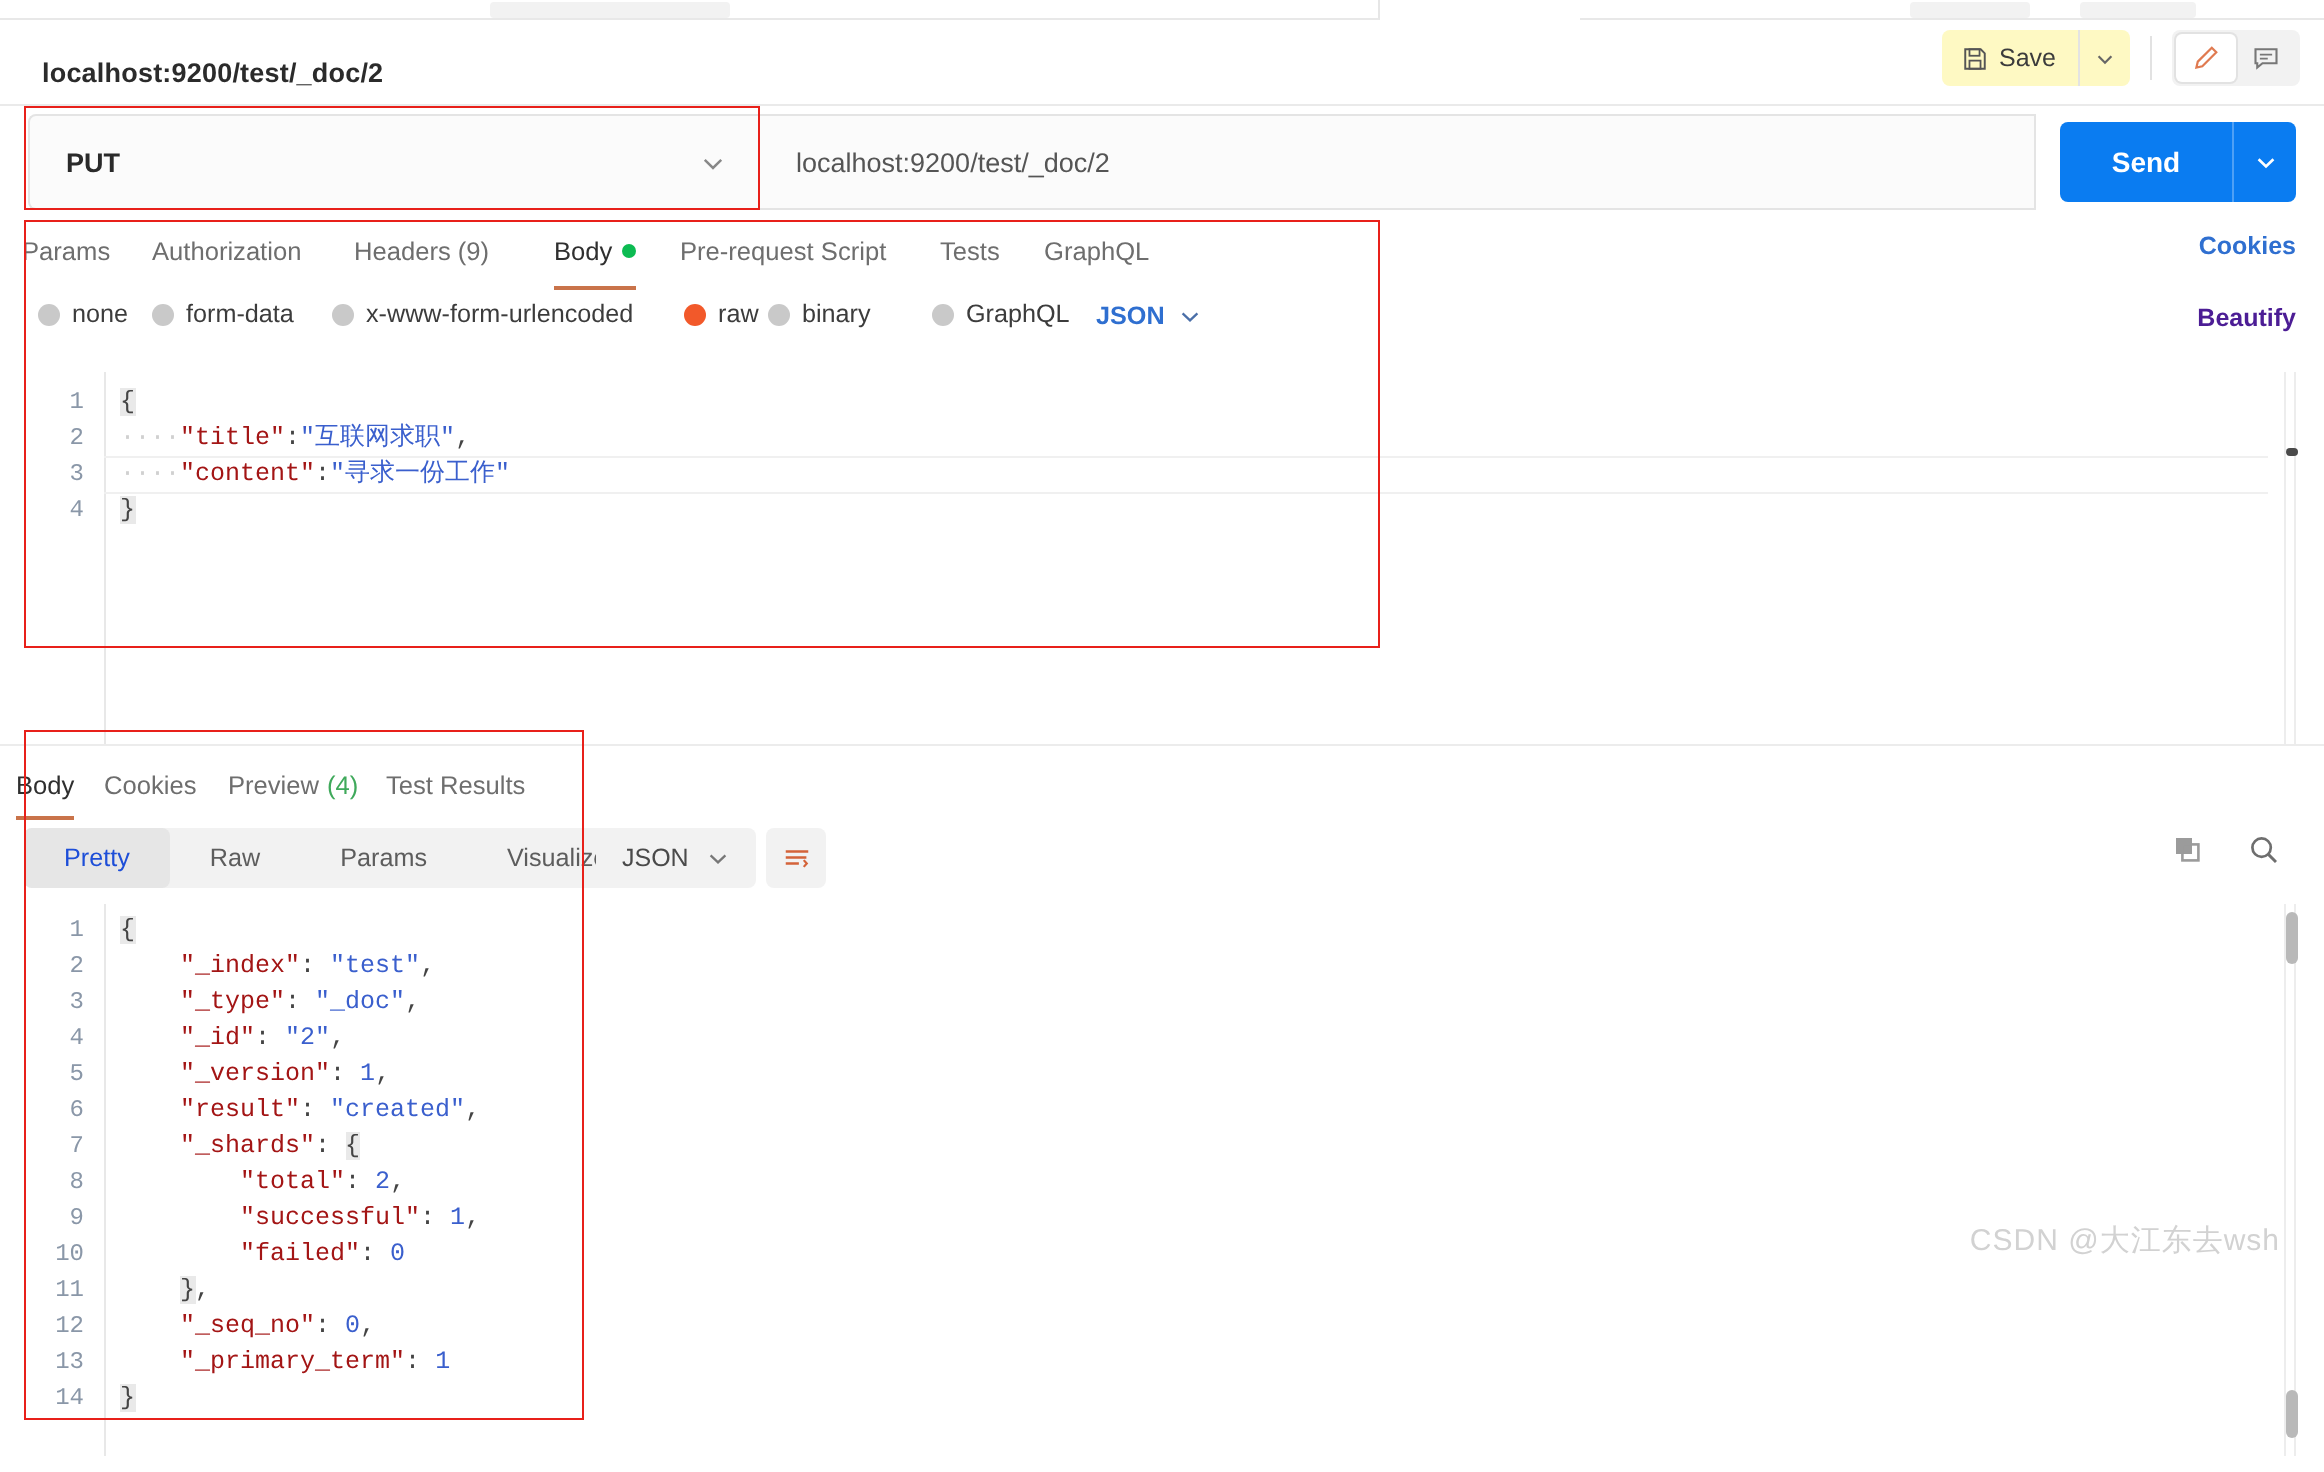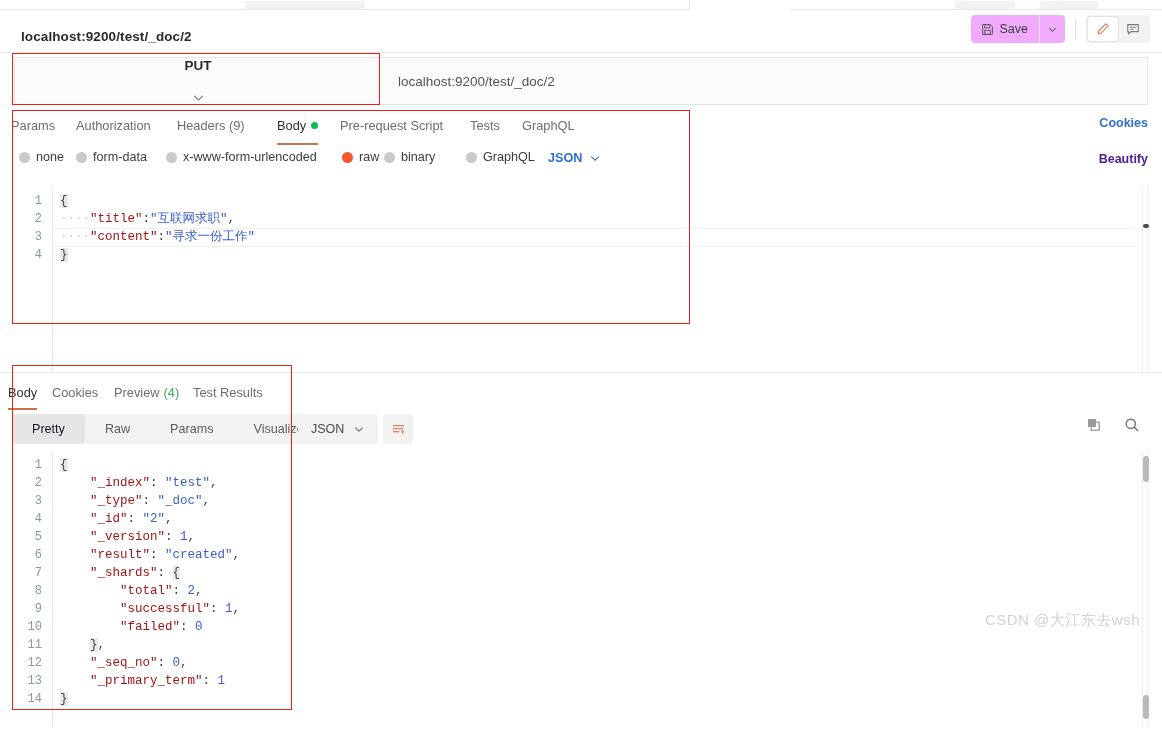--- a/index.html
+++ b/index.html
@@ -15,32 +15,32 @@
   .tabstrip { position:absolute; left:0; top:0; width:1162px; height:10px; background:#fff; }
   .tabstrip .tseg { position:absolute; top:0; height:10px; background:#fff; border-right:1px solid #e6e6e6; border-bottom:1px solid #e8e8e8;}
   .tabstrip .tseg.a { left:0; width:690px; border-left:none; }
   .tabstrip .tseg.b { left:790px; width:462px; border-right:none;}
   .tabstrip .ghost { position:absolute; top:1px; height:8px; background:#f2f2f2; border-radius:2px;}
 
   
   .header { position:absolute; left:0; top:10px; width:1162px; height:43px; background:#fff; border-bottom:1px solid #eaeaea; }
   .req-title { position:absolute; left:21px; top:19px; font-size:13.5px; color:#2b2b2b; font-weight:bold; letter-spacing:0.1px;}
   .hdr-right { position:absolute; right:12px; top:5px; display:flex; align-items:center; gap:0px; }
-  .save-group { display:flex; align-items:center; background:#f0abfc; border-radius:4px; height:28px; }
+  .save-group { display:flex; align-items:center; background:#fef9c3; border-radius:4px; height:28px; }
   .save-btn { display:flex; align-items:center; gap:6px; padding:0 11px 0 10px; height:28px; font-size:12.5px; color:#3c3c3c; cursor:pointer;}
   .save-caret { width:26px; height:28px; display:flex; align-items:center; justify-content:center; border-left:1px solid #e3e3e3;}
   .vdiv { width:1px; height:22px; background:#e2e2e2; margin:0 10px; }
   .icon-pair { display:flex; align-items:center; background:#f2f2f2; border-radius:4px; height:28px; padding:2px;}
   .ip-btn { width:30px; height:24px; display:flex; align-items:center; justify-content:center; border-radius:3px;}
   .ip-btn.active { background:#fff; box-shadow:0 0 0 1px #e2e2e2; }
 
   
   .urlbar { position:absolute; left:14px; top:57px; width:1134px; height:48px; display:flex; align-items:center; }
   .method-box { width:365px; height:48px; background:#fbfbfb; border:1px solid #e4e4e4; border-right:none;
-                border-radius:4px 0 0 4px; display:flex; align-items:center; justify-content:space-between; padding:0 16px 0 18px;flex-direction:column;}
+                border-radius:4px 0 0 4px; display:flex; align-items:center; justify-content:space-between; padding:0 16px 0 18px;}
   .method-txt { font-size:13.5px; color:#2a2a2a; font-weight:bold; }
   .url-box { flex:1; height:48px; background:#fbfbfb; border:1px solid #e4e4e4; border-left:1px solid #ececec;
              display:flex; align-items:center; padding:0 18px; font-size:13.5px; color:#555;}
   .send-btn { margin-left:12px; width:118px; height:40px; background:#0a7cf1; border-radius:4px; display:flex; align-items:center; }
   .send-lbl { flex:1; text-align:center; color:#fff; font-size:14px; font-weight:bold; }
   .send-caret { width:32px; height:40px; display:flex; align-items:center; justify-content:center; border-left:1px solid rgba(255,255,255,.28); }
 
   
   .reqtabs { position:absolute; left:0; top:112px; width:1162px; height:28px; }
   .rtab { position:absolute; top:0; font-size:12.8px; color:#6e6e6e; display:flex; align-items:center; gap:5px; height:26px;}
@@ -83,21 +83,21 @@
   .resptabs { position:absolute; left:0; top:380px; width:1162px; height:28px; }
   .restab { position:absolute; top:0; font-size:12.8px; color:#6e6e6e; height:24px; display:flex; align-items:center; gap:4px;}
   .restab.sel { color:#2f2f2f; }
   .restab.sel::after { content:""; position:absolute; left:0; right:0; bottom:-6px; height:2px; background:#c9734a; }
   .cnt-green { color:#3fa95b; }
 
   
   .resp-sub { position:absolute; left:0; top:414px; width:1162px; height:32px; }
   .seg { position:absolute; top:0; height:30px; display:flex; align-items:center; background:#f2f2f2; border-radius:4px;}
   .segitem { padding:0 20px; height:30px; display:flex; align-items:center; font-size:12.6px; color:#5d5d5d;}
-  .segitem.sel { background:#e6e6e6; color:#0f172a; border-radius:4px;}
+  .segitem.sel { background:#e6e6e6; color:#1d4ed8; border-radius:4px;}
   .jsonpill { position:absolute; top:0; height:30px; background:#f2f2f2; border-radius:4px; display:flex; align-items:center;
               gap:9px; padding:0 13px; font-size:12.5px; color:#4a4a4a;}
   .wrapbtn { position:absolute; top:0; width:30px; height:30px; background:#f2f2f2; border-radius:4px; display:flex; align-items:center; justify-content:center;}
   .right-icons { position:absolute; right:22px; top:3px; display:flex; align-items:center; gap:22px; }
 
   
   .resp-editor { position:absolute; left:0; top:452px; width:1148px; height:276px; background:#fff; }
 
   
   .redbox { position:absolute; border:1.6px solid #e8201a; pointer-events:none; }
@@ -168,20 +168,30 @@
     <div class="method-box">
       <span class="method-txt">PUT</span>
       <span>
         <svg width="13" height="13" viewBox="0 0 12 12">
             <path d="M2.2 4.6L6 8.3l3.8-3.7" fill="none" stroke="#888" stroke-width="1.15"></path>
           </svg>
       </span>
     </div>
     <div class="url-box" title="Enter request URL">
       <span>localhost:9200/test/_doc/2</span>
+    </div>
+    <div class="send-btn">
+      <div class="send-lbl">Send</div>
+      <div class="send-caret">
+        <span>
+          <svg width="12" height="12" viewBox="0 0 12 12">
+              <path d="M2.3 4.6L6 8.2l3.7-3.6" fill="none" stroke="#fff" stroke-width="1.35"></path>
+            </svg>
+        </span>
+      </div>
     </div>
   </div>
 
   <div class="reqtabs">
     <div class="rtab" style="left:11px;">
         <span>Params</span>
       </div>
     <div class="rtab" style="left:76px;">
         <span>Authorization</span>
       </div>

